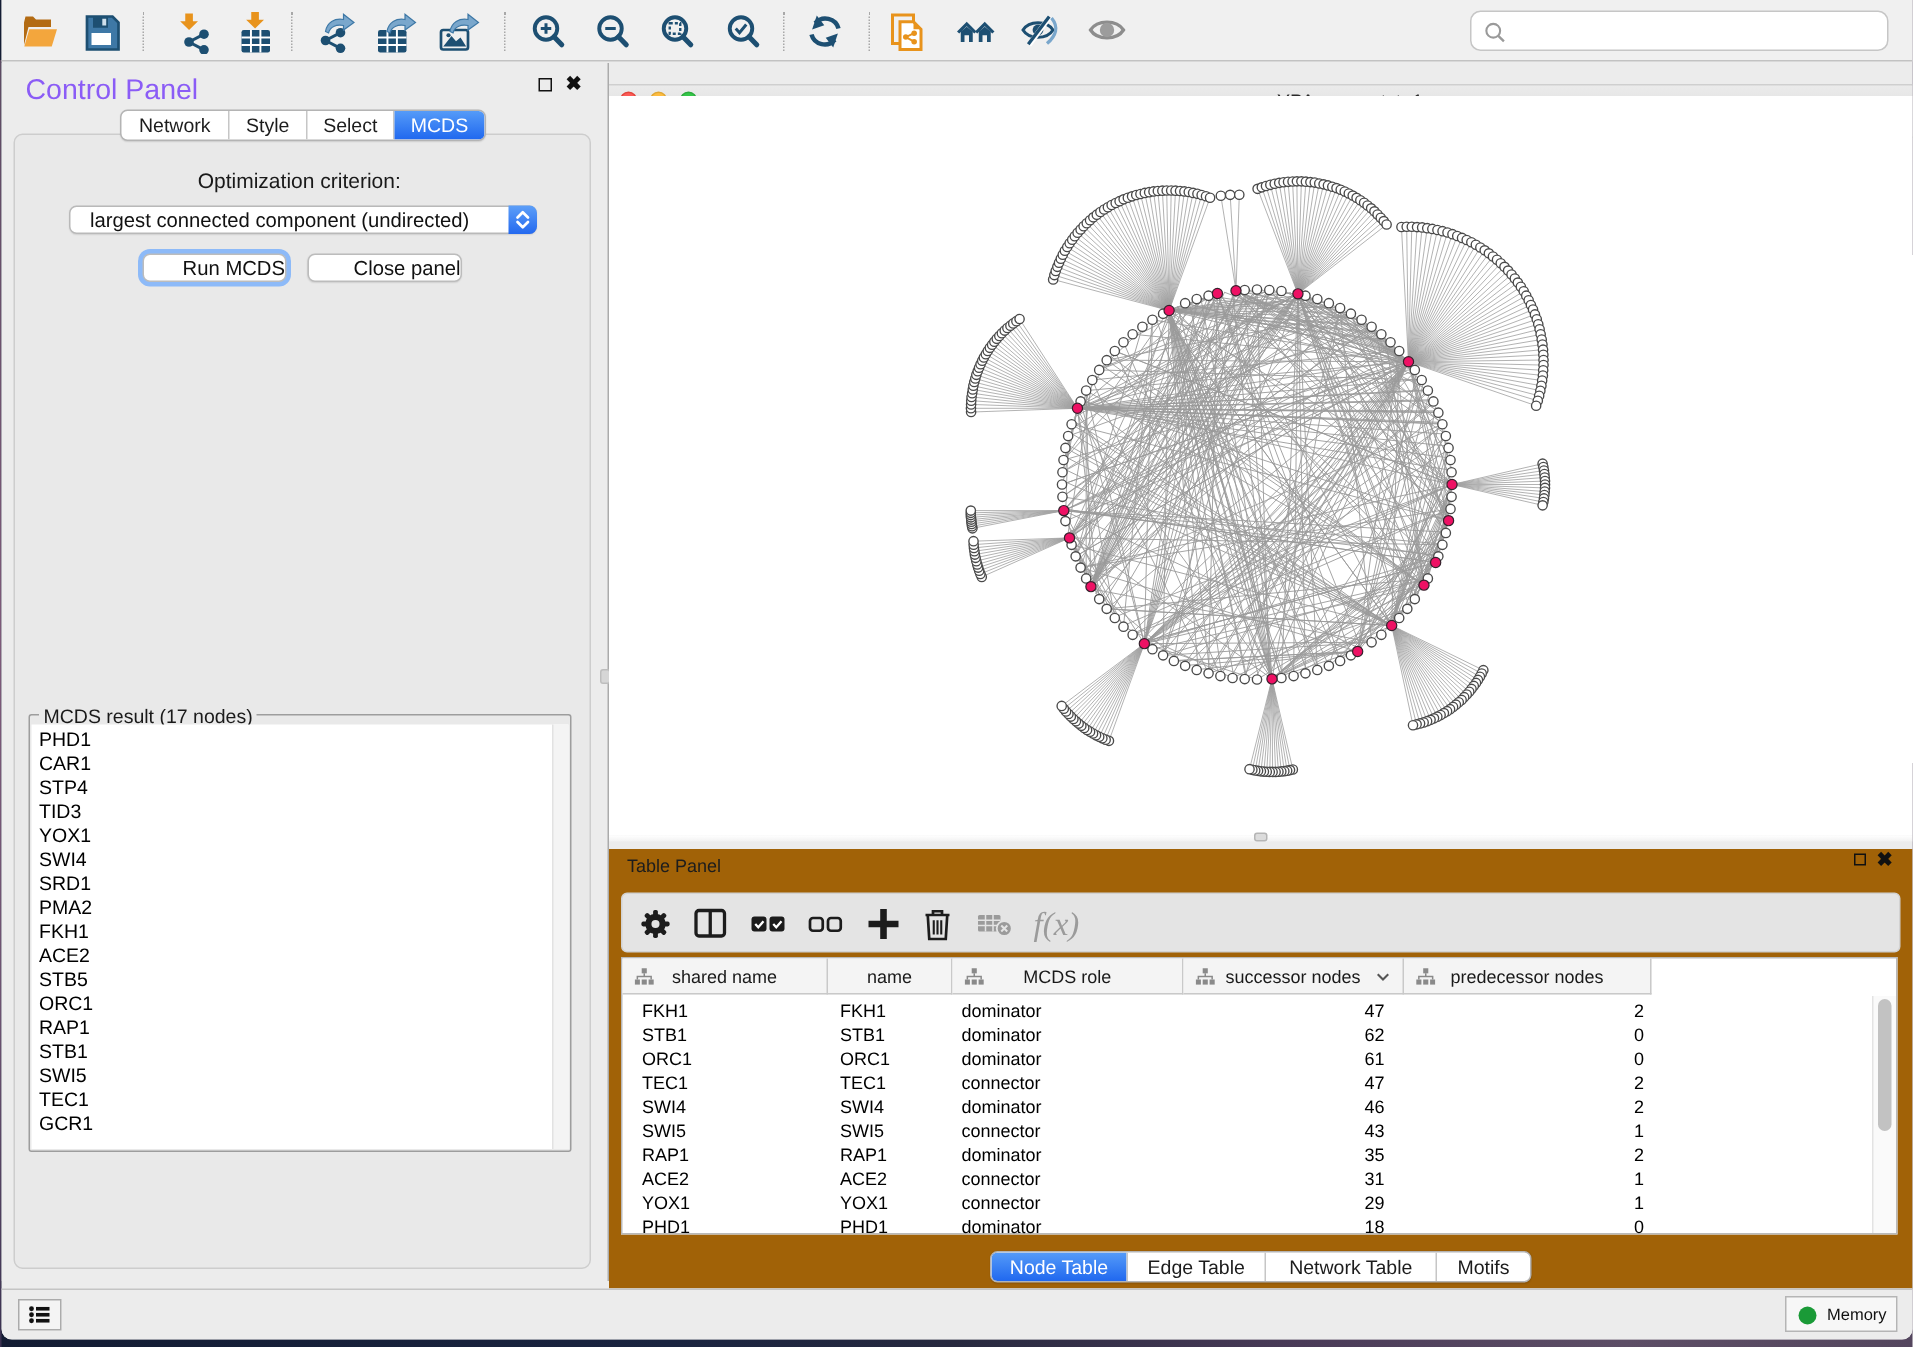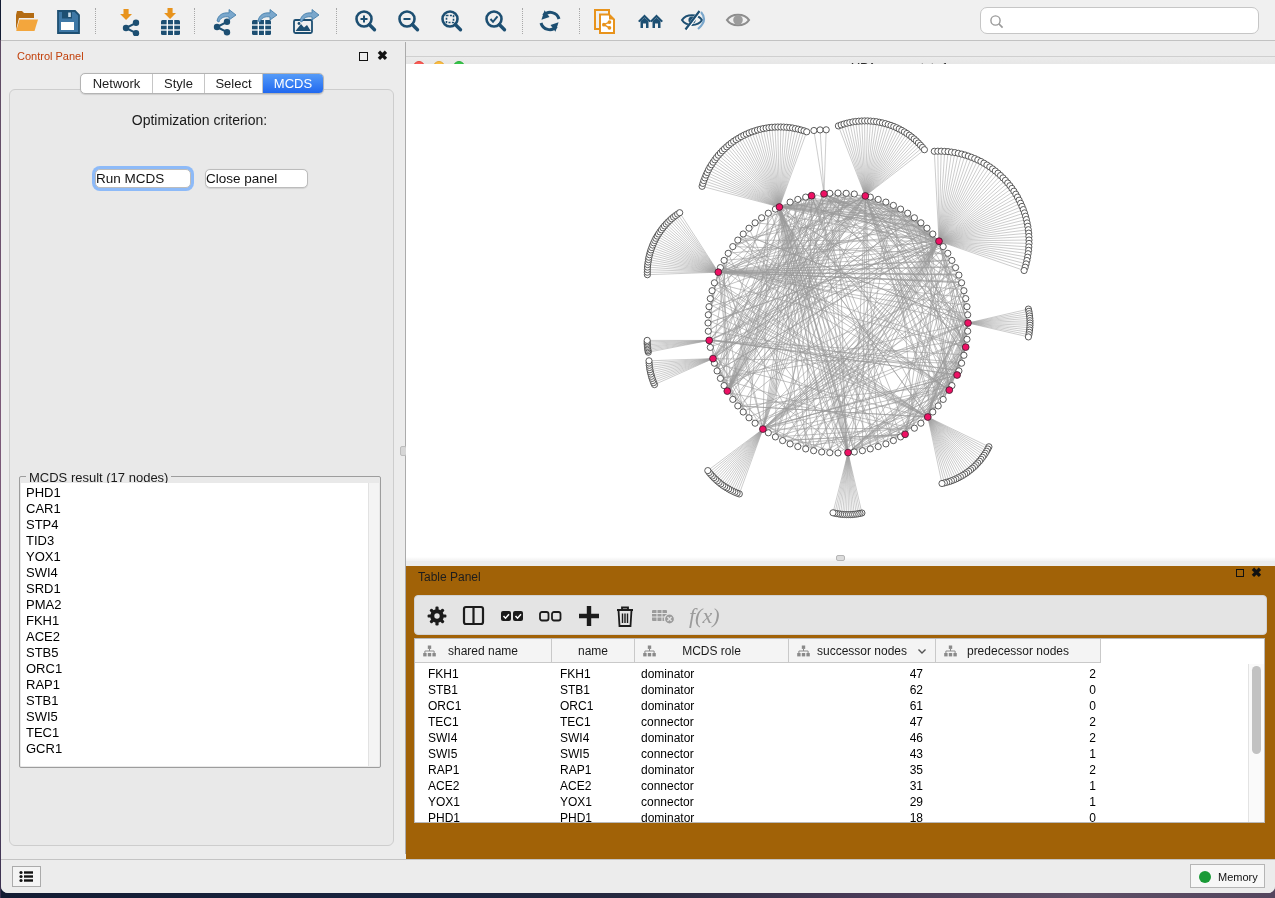--- a/index.html
+++ b/index.html
@@ -20,21 +20,21 @@
   background:#f0f0f0; border-bottom:1px solid #c2c2c2;
 }
 .tbi { position:absolute; top:8px; }
 .tsep { position:absolute; top:8px; width:0; height:26px; border-left:1.5px dotted #a8a8a8; }
 #search {
   position:absolute; left:979px; top:7px; width:279px; height:27px;
   background:#fff; border:1px solid #c6c6c6; border-radius:7px;
 }
 
 #cpanel { position:absolute; left:0; top:42px; width:397px; bottom:39px; background:#ececec; }
-#cp-title { position:absolute; left:16px; top:8px; font-size:11px; color:#c2410c; }
+#cp-title { position:absolute; left:16px; top:8px; font-size:19px; color:#8b5cf6; }
 .wbtn { position:absolute; top:9px; color:#111; }
 #cp-box {
   position:absolute; left:8px; top:47px; width:385px; height:757px;
   background:#e9e9e9; border:1px solid #cdcdcd; border-radius:6px;
 }
 #tabs {
   position:absolute; left:79px; top:31px; height:21px; display:flex;
   border:1px solid #b4b4b4; border-radius:5px; background:#fff; overflow:hidden;
   box-shadow:0 0.5px 1px rgba(0,0,0,0.12);
 }
@@ -48,21 +48,21 @@
   font-size:13.5px; line-height:17px; color:#111; padding-left:13px;
   box-shadow:0 0.5px 1px rgba(0,0,0,0.1);
 }
 #combo .step {
   position:absolute; right:-1px; top:-1px; width:19px; height:19px;
   background:linear-gradient(#5d9ff8,#2469ef); border-radius:0 5px 5px 0;
 }
 .btn {
   position:absolute; top:127px; height:19px; background:#fff;
   border:1px solid #bcbcbc; border-radius:5px; font-size:13.5px; color:#111;
-  text-align:left; line-height:17px; box-shadow:0 0.5px 1px rgba(0,0,0,0.1);
+  text-align:right; line-height:17px; box-shadow:0 0.5px 1px rgba(0,0,0,0.1);
 }
 #fieldset {
   position:absolute; left:18px; top:434px; width:362px; height:292px;
   border:1px solid #9d9d9d; border-radius:2px;
 }
 #fs-legend {
   position:absolute; left:6px; top:-7px; background:#e9e9e9; padding:0 3px;
   font-size:13px; color:#1a1a1a; white-space:nowrap;
 }
 #fs-list { position:absolute; left:1px; top:6px; right:1px; bottom:1px; background:#fff; }
@@ -263,20 +263,26 @@
     <div id="cp-title">Control Panel</div>
     <div class="wbtn" style="left:358px;top:10px;width:9px;height:9px;border:1.6px solid #111;"></div>
     <div class="wbtn" style="left:376px;top:6px;font-size:13px;font-weight:bold;">✖</div>
     <div id="cp-box"></div>
     <div id="optlabel">Optimization criterion:</div>
     <div id="tabs">
       <div class="tab" style="width:72px;">Network</div>
       <div class="tab" style="width:52px;">Style</div>
       <div class="tab" style="width:58px;">Select</div>
       <div class="tab sel" style="width:60px;">MCDS</div>
+    </div>
+    <div id="combo">largest connected component (undirected)
+      <div class="step"><svg width="19" height="19" viewBox="0 0 19 19">
+            <path d="M6 8 L9.5 4.5 L13 8" fill="none" stroke="#fff" stroke-width="1.8" stroke-linecap="round" stroke-linejoin="round"></path>
+            <path d="M6 11 L9.5 14.5 L13 11" fill="none" stroke="#fff" stroke-width="1.8" stroke-linecap="round" stroke-linejoin="round"></path>
+          </svg></div>
     </div>
     <div class="btn" style="left:94px;width:96px;box-shadow:0 0 0 3px rgba(125,178,250,0.85);">Run MCDS</div>
     <div class="btn" style="left:204px;width:103px;">Close panel</div>
     <div id="fieldset">
       <div id="fs-legend">MCDS result (17 nodes)</div>
       <div id="fs-list">
           <div class="gene" style="top:2px">PHD1</div>
           <div class="gene" style="top:18px">CAR1</div>
           <div class="gene" style="top:34px">STP4</div>
           <div class="gene" style="top:50px">TID3</div>
@@ -1545,20 +1551,26 @@
           <span class="c0">PHD1</span>
           <span class="c1">PHD1</span>
           <span class="c2">dominator</span>
           <span class="c3">18</span>
           <span class="c4">0</span>
         </div>
       <div id="tscroll">
           <div id="tthumb"></div>
         </div>
     </div>
+    <div id="btabs">
+      <div class="tab sel" style="width:91px;">Node Table</div>
+      <div class="tab" style="width:92px;">Edge Table</div>
+      <div class="tab" style="width:114px;">Network Table</div>
+      <div class="tab" style="width:62px;">Motifs</div>
+    </div>
   </div>
 
   <div id="statusbar">
     <div id="listbtn"><svg width="27" height="19" viewBox="0 0 27 19">
           <g fill="#111">
             <circle cx="8" cy="5.5" r="1.6"></circle>
             <circle cx="8" cy="9.5" r="1.6"></circle>
             <circle cx="8" cy="13.5" r="1.6"></circle>
             <rect x="11" y="4.3" width="9" height="2.4"></rect>
             <rect x="11" y="8.3" width="9" height="2.4"></rect>

